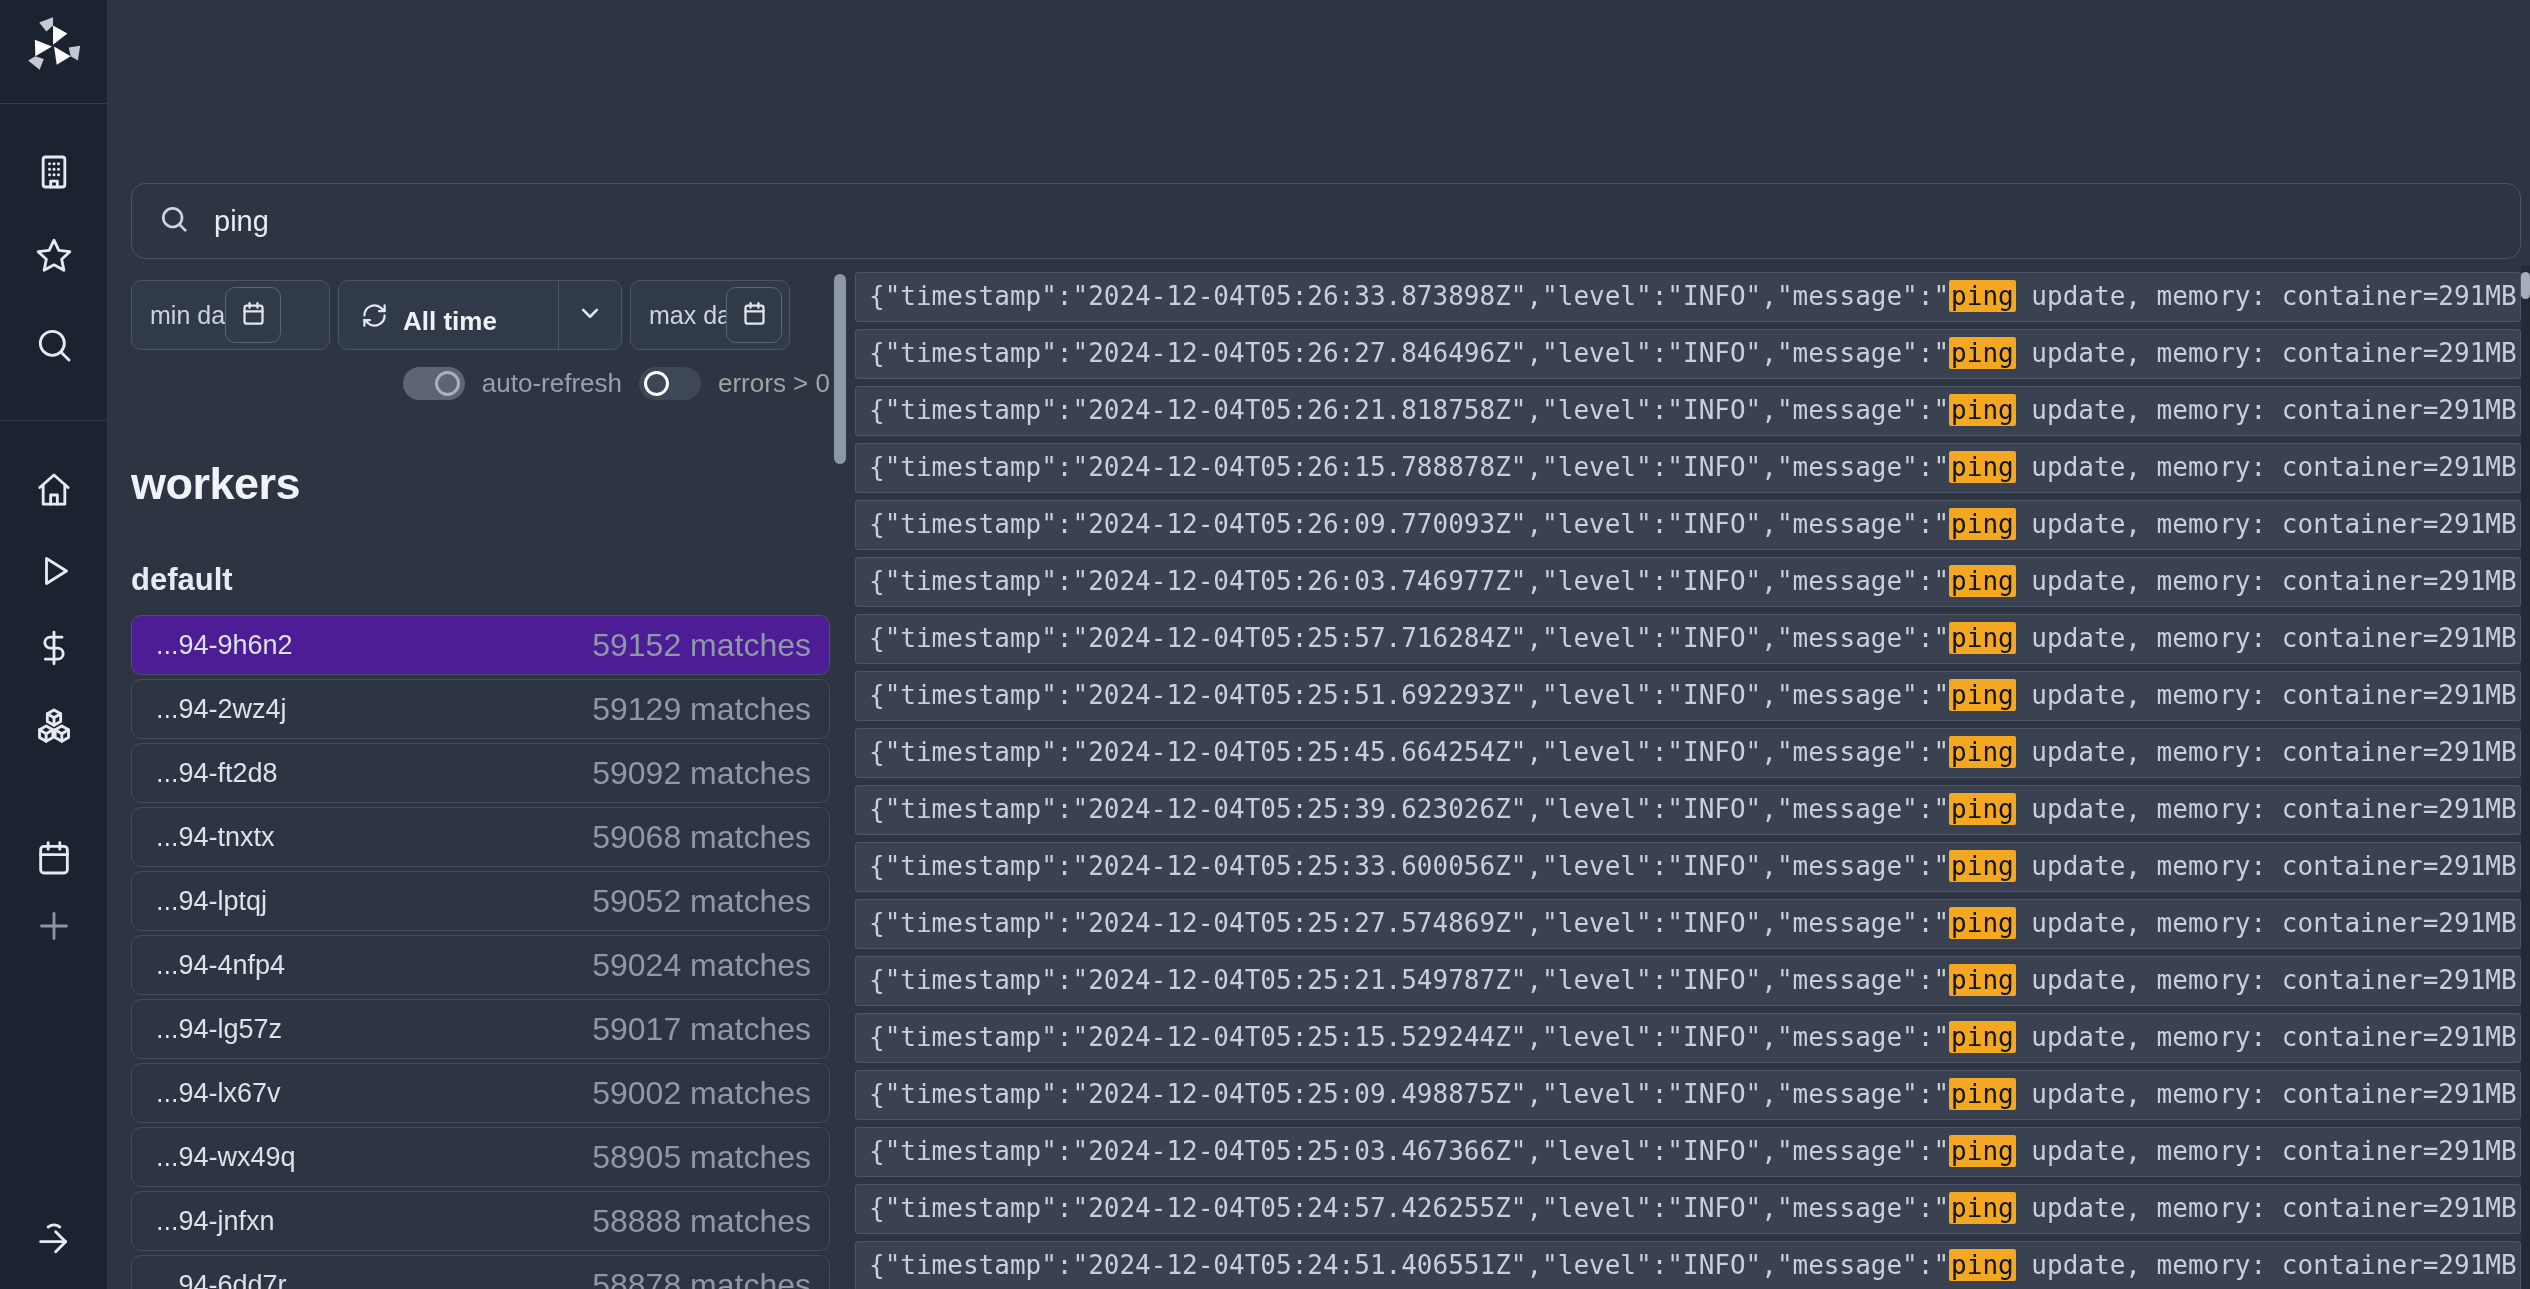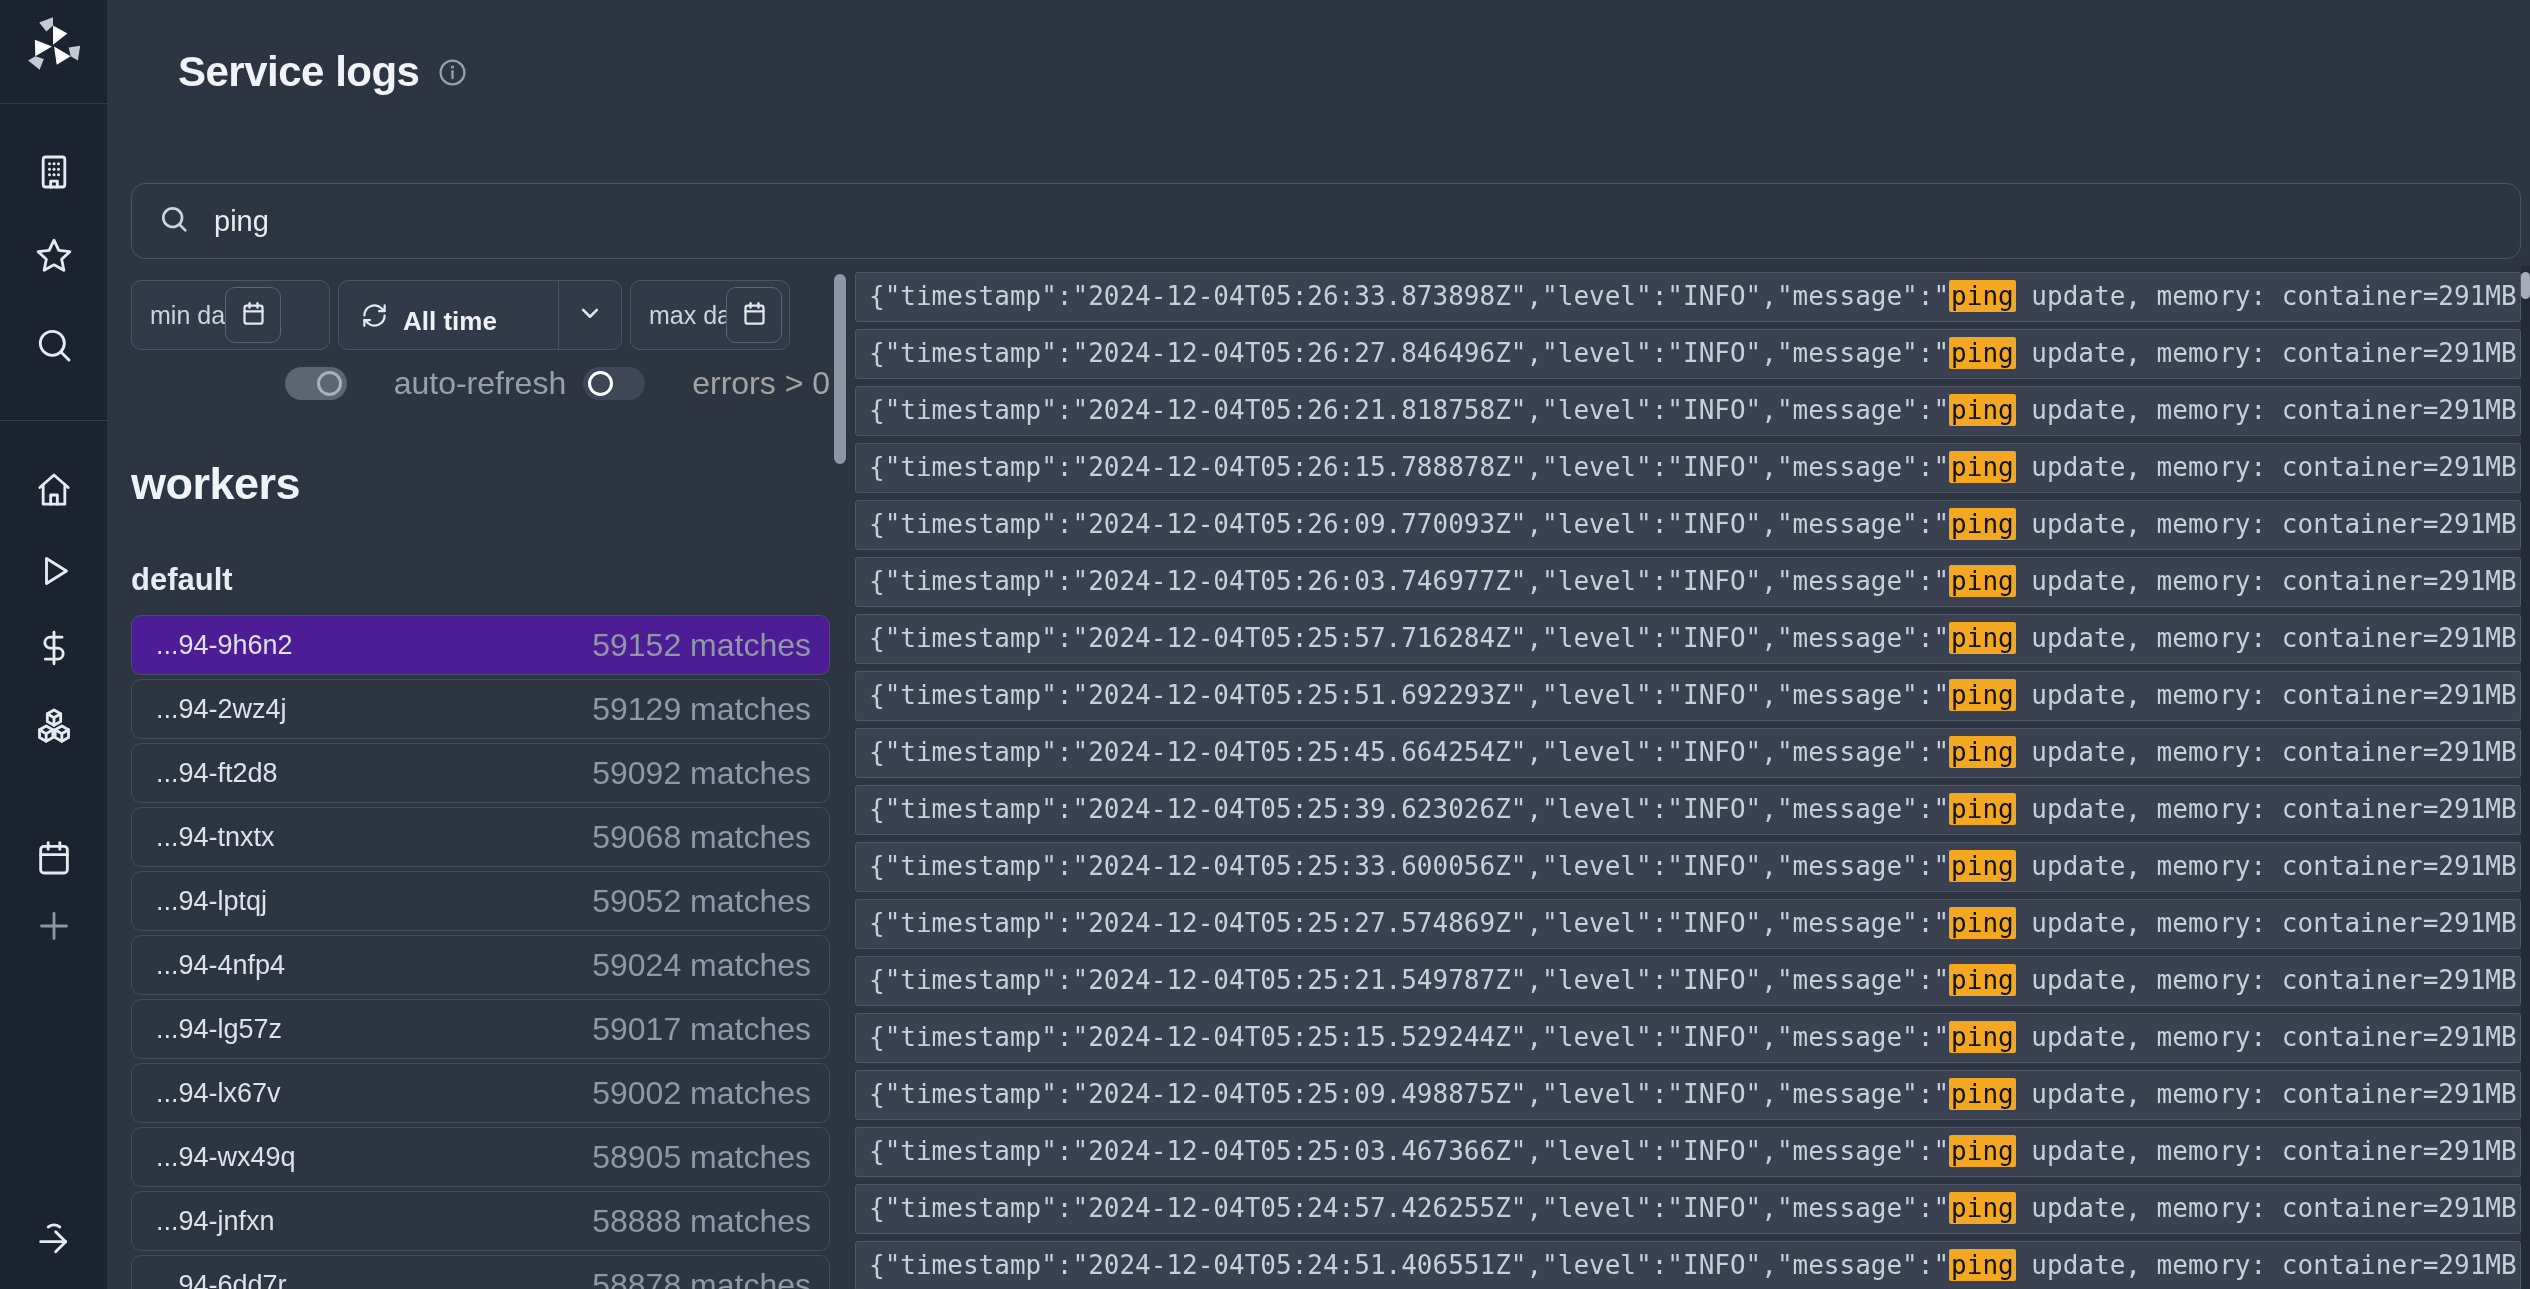--- a/index.html
+++ b/index.html
@@ -57,21 +57,21 @@
   .chev svg{width:30px;height:30px;}
 
   .toggle-row{position:absolute;left:131px;top:366px;width:699px;height:34px;
               display:flex;align-items:center;justify-content:flex-end;gap:17px;}
   .toggle{width:62px;height:33px;border-radius:17px;background:#3e4757;position:relative;
           flex:none;cursor:pointer;}
   .toggle .knob{position:absolute;top:4px;left:5px;width:25px;height:25px;border-radius:50%;
                 border:3px solid #ffffff;box-sizing:border-box;background:transparent;}
   .toggle.on{background:#5d6573;}
   .toggle.on .knob{left:auto;right:5px;border-color:#a9b1bd;}
-  .tg-label{font-size:32px;color:#95a0ae;margin-left:30px;}
+  .tg-label{font-size:26px;color:#95a0ae;}
   .tg-label.strong{color:#a3a3a3;}
 
   .workers-heading{position:absolute;left:131px;top:458px;font-size:45px;font-weight:700;
                    color:#f0f3f7;letter-spacing:-0.5px;}
   .group-heading{position:absolute;left:131px;top:562px;font-size:31px;font-weight:700;
                  color:#e9edf3;}
   .worker-list{position:absolute;left:131px;top:615px;width:699px;}
   .worker-row{height:60px;margin-bottom:4px;border:1px solid #424c5c;border-radius:10px;
               box-sizing:border-box;display:flex;align-items:center;
               justify-content:space-between;padding:0 18px 0 24px;cursor:pointer;}
@@ -219,30 +219,20 @@
       <span>
         <svg viewBox="0 0 24 24" width="40" height="40">
           <path d="M8.5 4.2a6 6 0 0 1 7 0"></path>
           <line x1="4" y1="13" x2="19" y2="13"></line>
           <polyline points="13 7 19 13 13 19"></polyline>
         </svg>
       </span>
     </div>
   </aside>
 
-  <div class="header">
-    <span class="page-title">Service logs</span>
-    <span class="info-ic">
-      <svg viewBox="0 0 24 24">
-        <circle cx="12" cy="12" r="9.2"></circle>
-        <line x1="12" y1="11" x2="12" y2="16.3"></line>
-        <circle cx="12" cy="7.8" r="0.4" fill="currentColor"></circle>
-      </svg>
-    </span>
-  </div>
 
   <div class="searchbar">
     <span>
       <svg viewBox="0 0 24 24" width="32" height="32">
         <circle cx="11" cy="11" r="7"></circle>
           <line x1="16.2" y1="16.2" x2="20.5" y2="20.5"></line>
       </svg>
     </span>
     <input type="text" value="ping" style="">
   </div>

